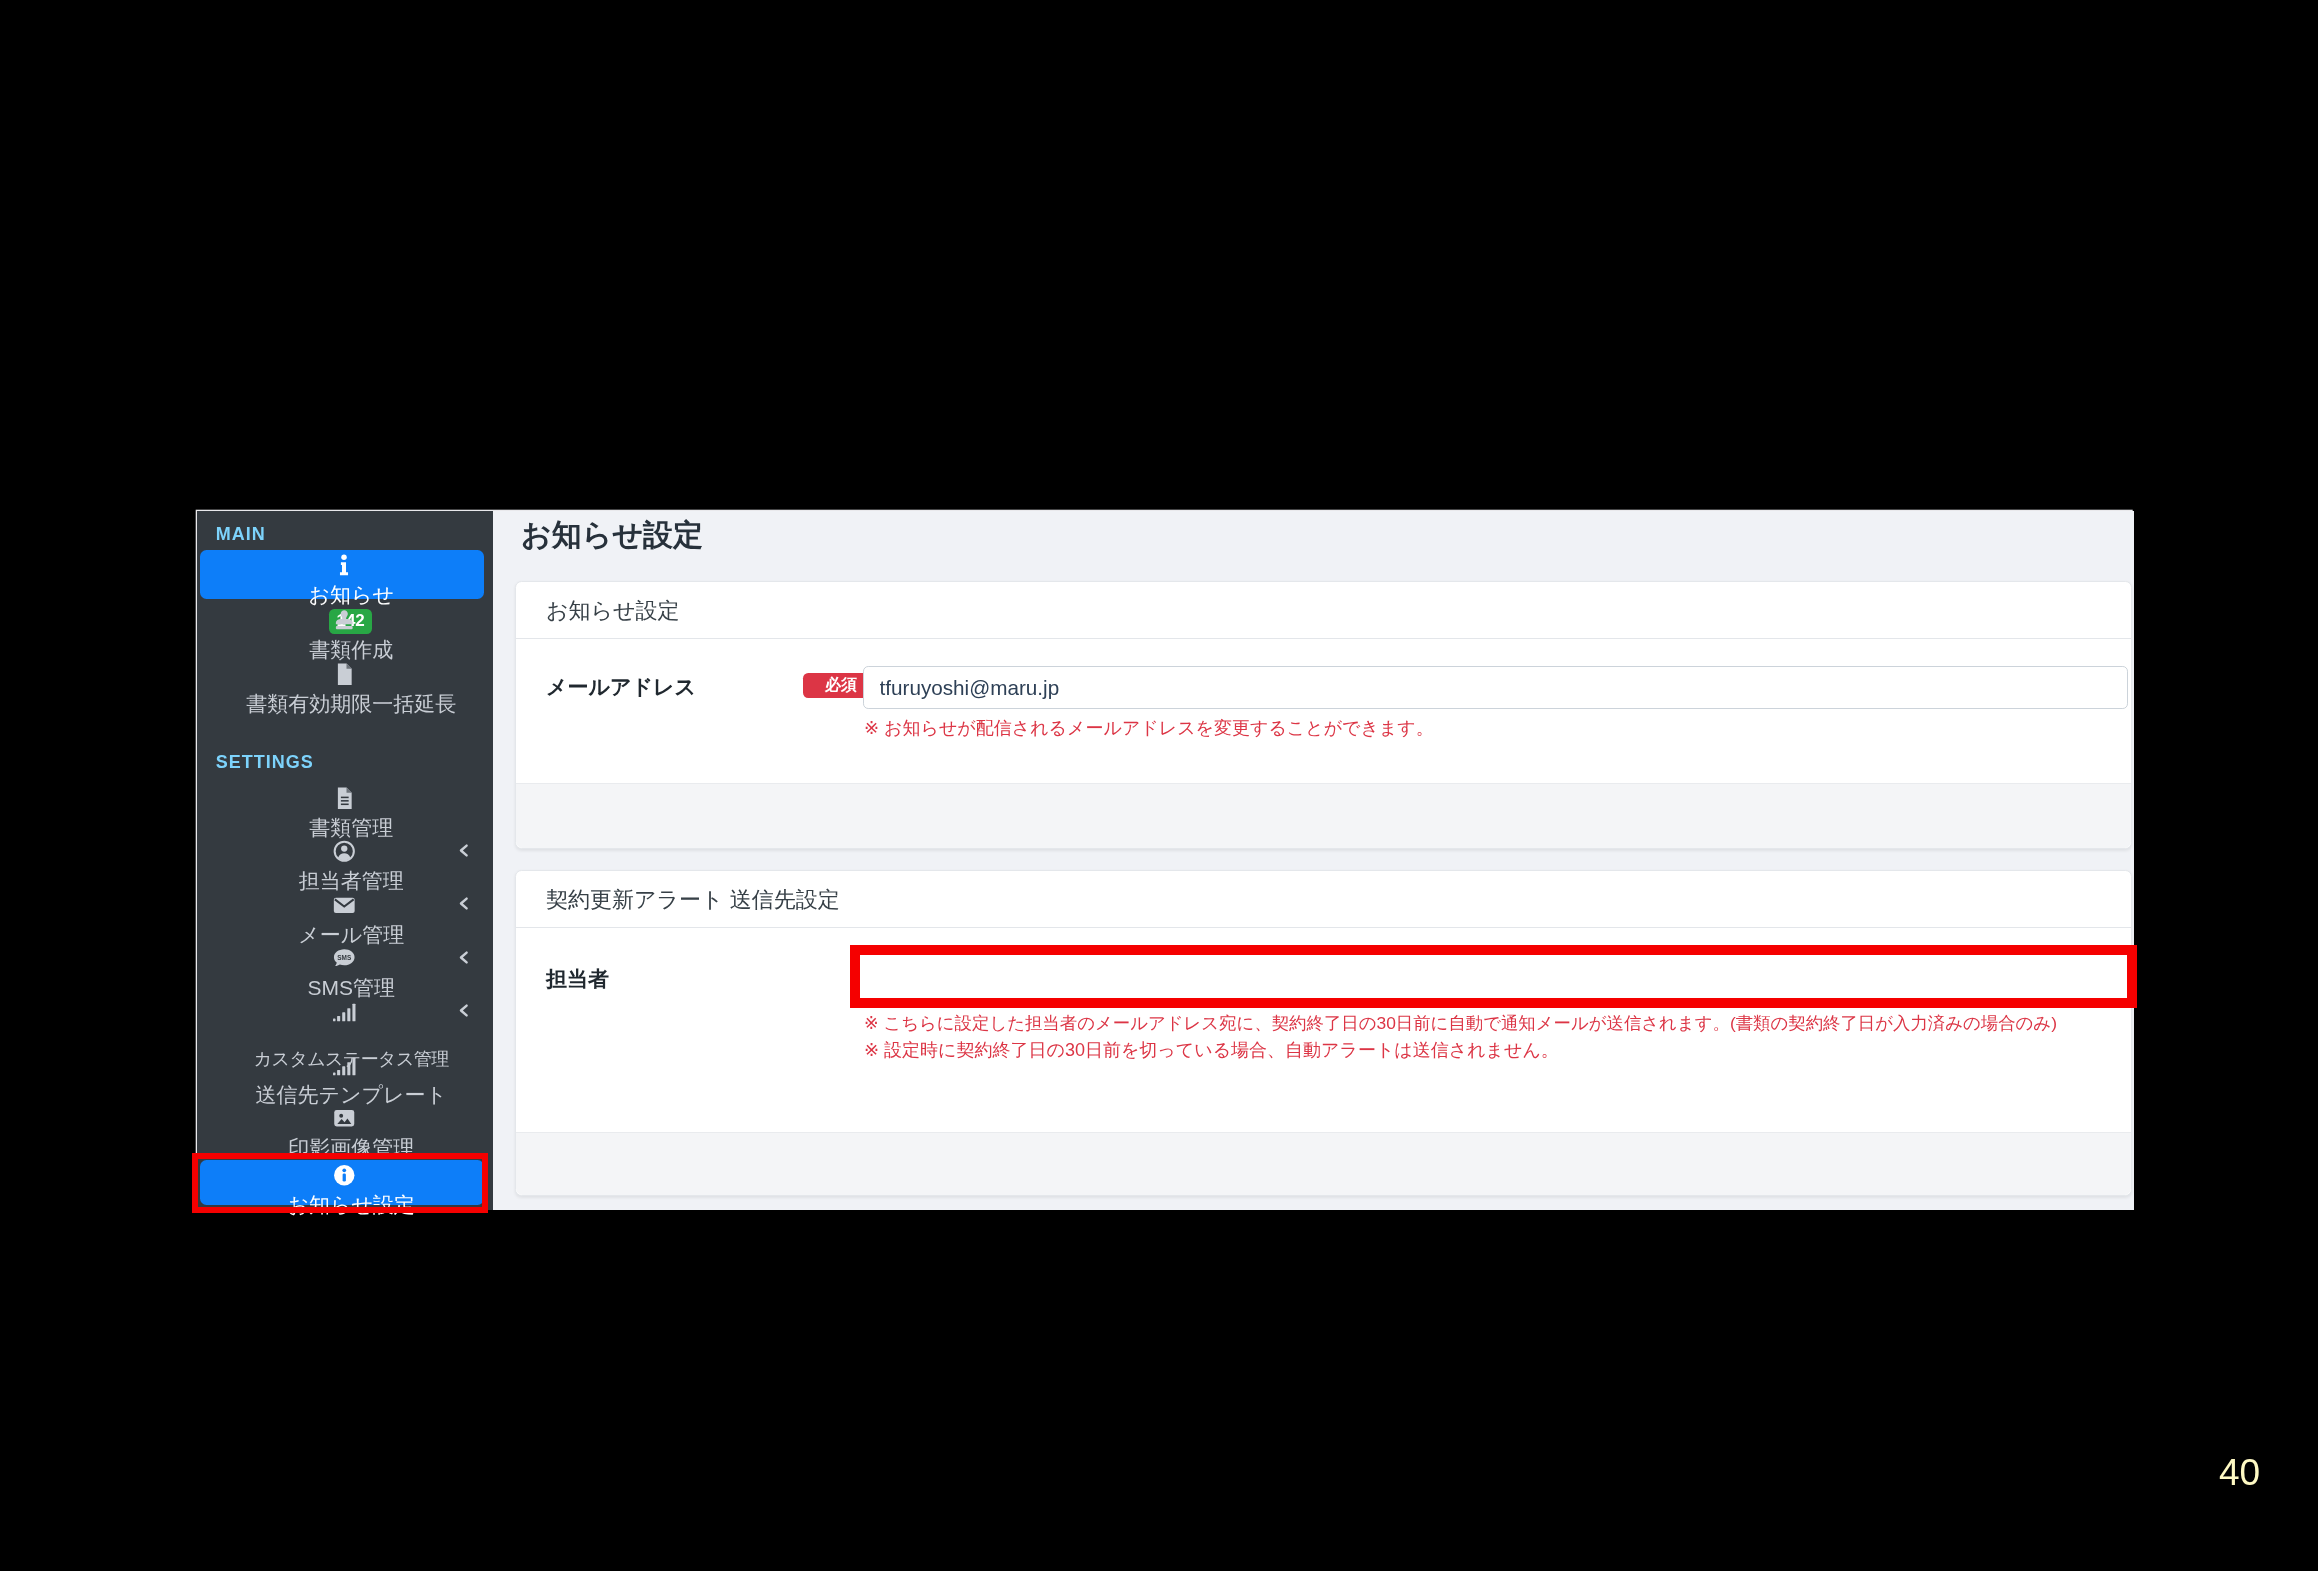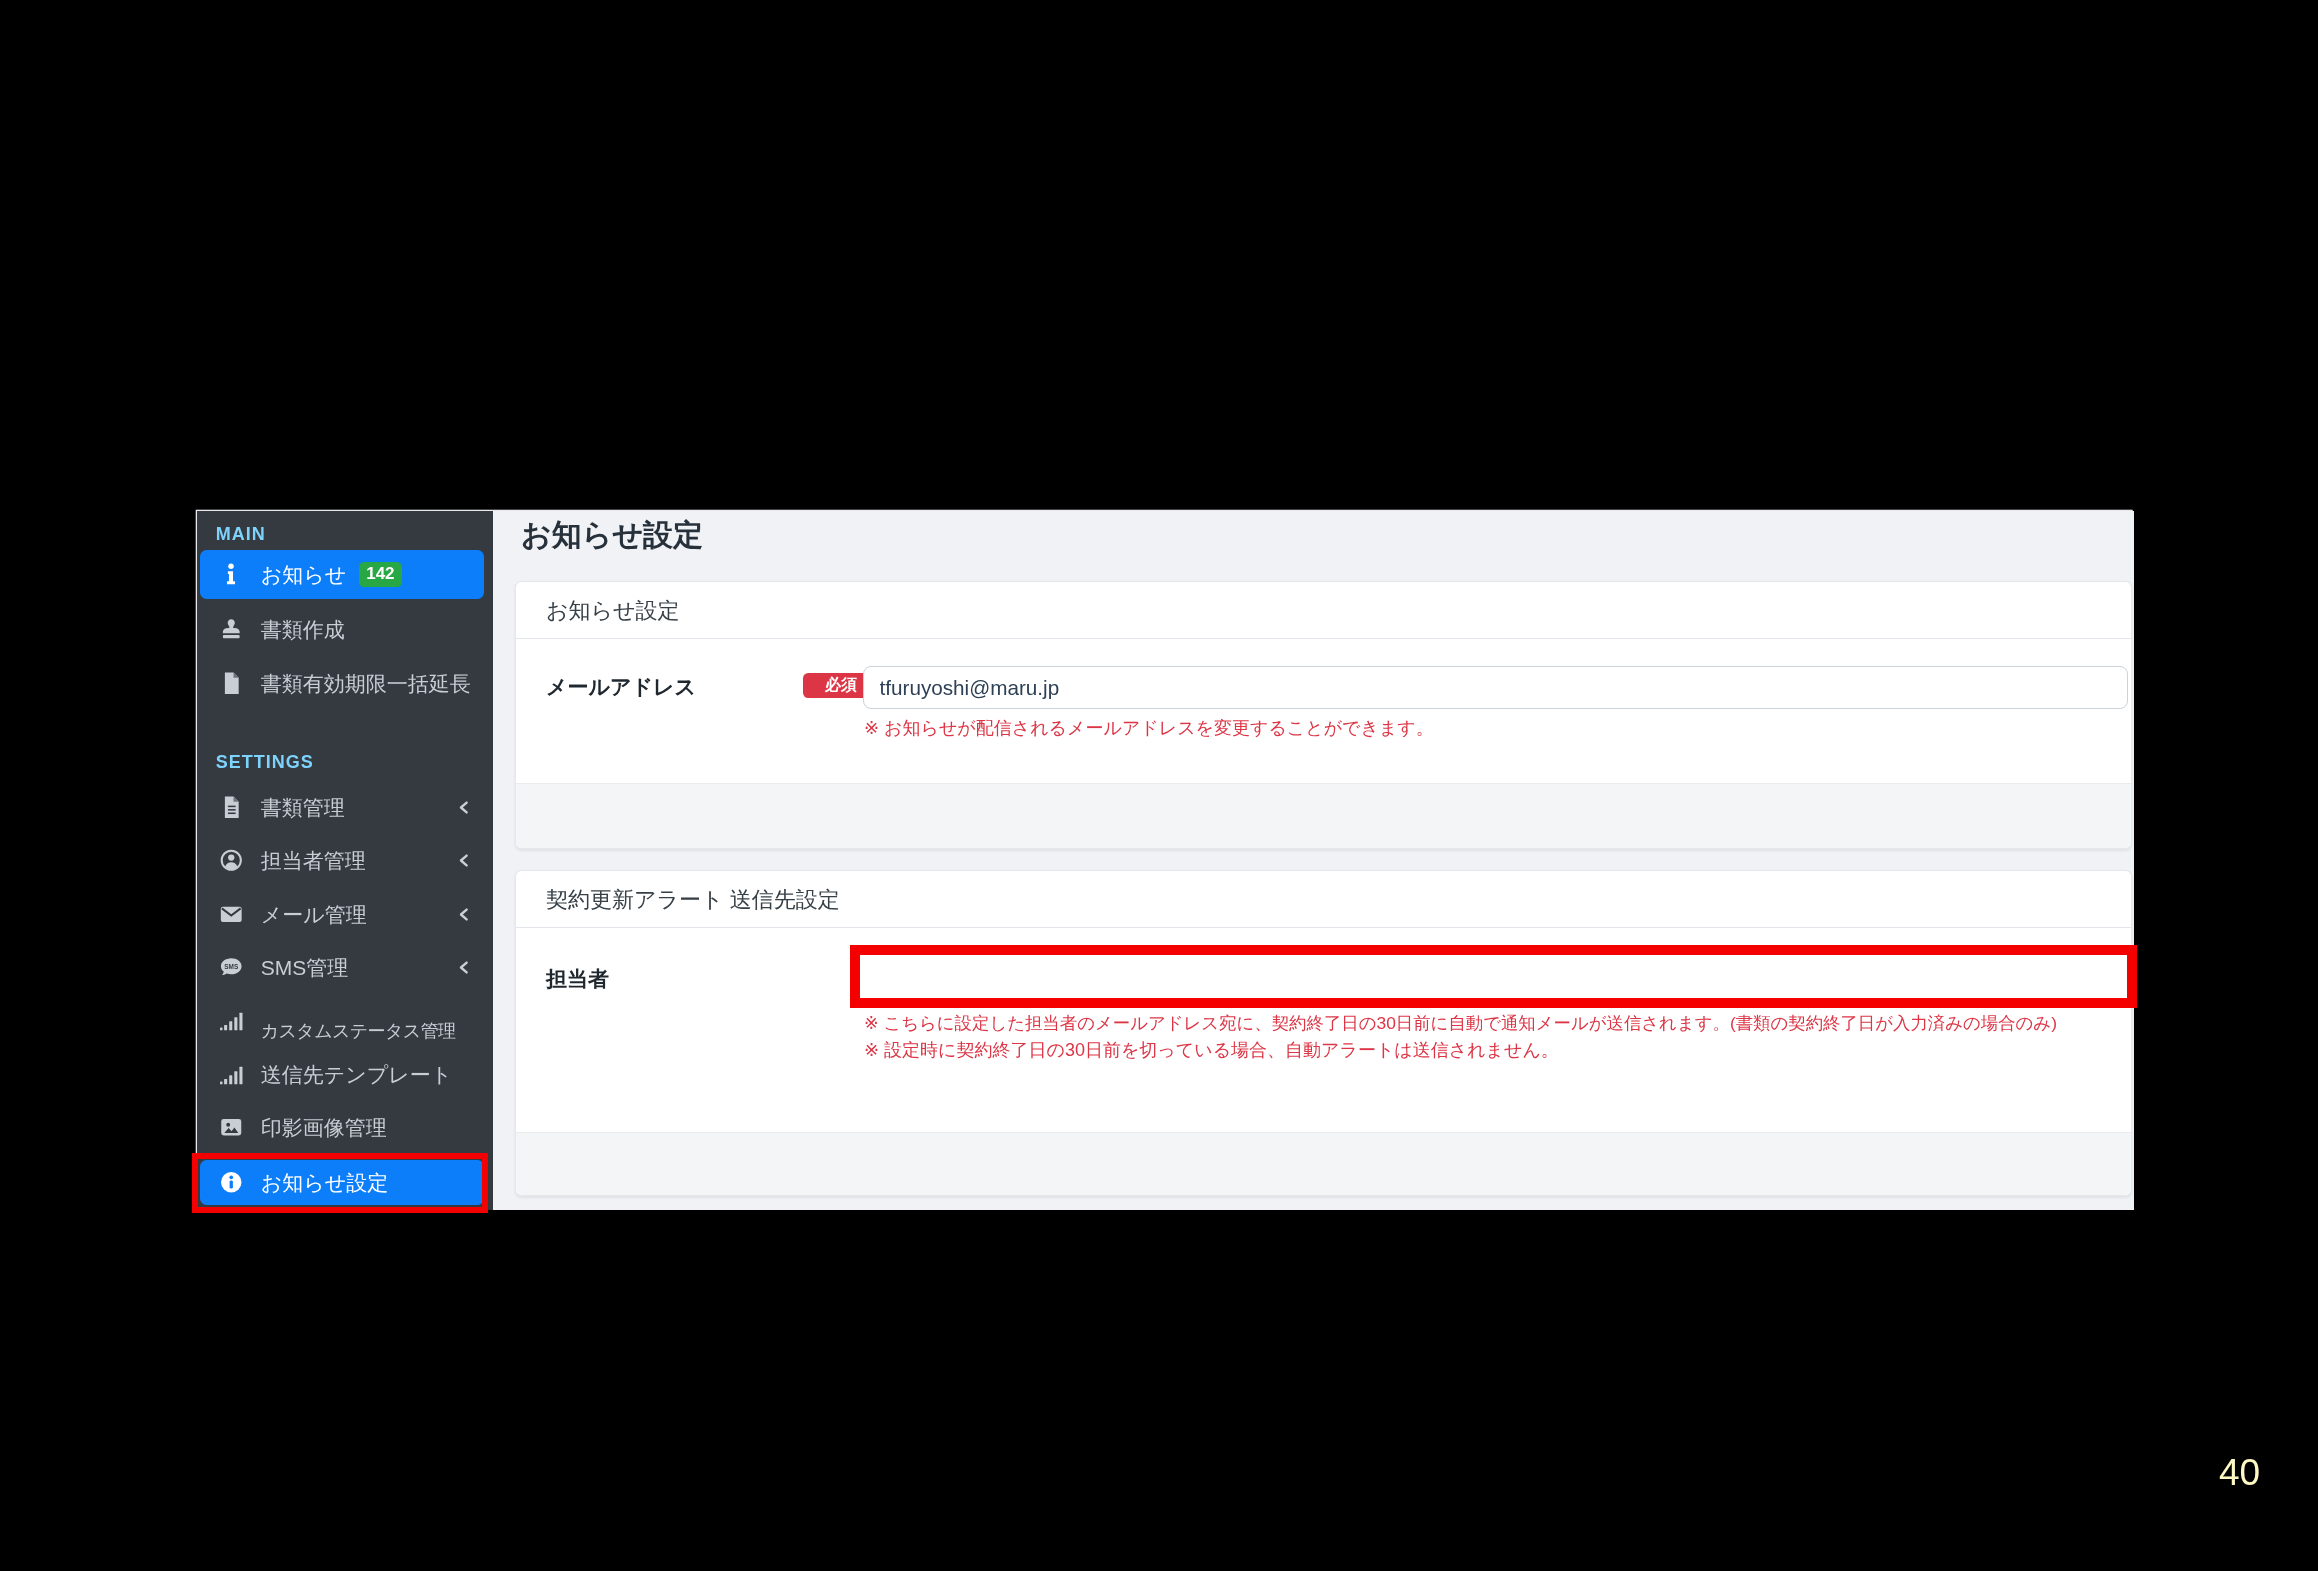--- a/index.html
+++ b/index.html
@@ -16,21 +16,21 @@
   
   .app { position:absolute; left:197px; top:511px; width:1937px; height:699px;
     background:#f0f2f6; box-shadow:-1.3px -1.3px 0 0 #e9e9ec; }
 
   
   .sidebar { position:absolute; left:0; top:0; bottom:0; width:296px; background:#343a40; }
   .sb-section { position:absolute; left:18.7px; height:28px; line-height:28px;
     color:#7dd3fc; font-size:18px; letter-spacing:1px; font-weight:600; }
   .sb-item { position:absolute; left:3.2px; width:284px; height:49px;
     display:flex; align-items:center; padding:0 11.6px 0 15.5px;
-    color:#c9ced5; border-radius:6.5px; cursor:pointer; }
+    color:#c9ced5; border-radius:6.5px; cursor:pointer;flex-direction:column; }
   .sb-item.active { background:#0d7ef9; color:#fff; }
   .sb-icon { width:31px; display:flex; justify-content:center; align-items:center; flex:0 0 31px; }
   .sb-icon svg { display:block; }
   .sb-label { margin-left:14px; font-size:21px; white-space:nowrap; }
   .sb-label.narrow { font-size:18px; letter-spacing:-0.6px;margin-top:20px; }
   .sb-badge { margin-left:13px; background:#28a745; color:#fff; font-size:17px; font-weight:700;
     height:24.5px; line-height:24.5px; padding:0 7px; border-radius:5.2px; }
   .sb-chevron { margin-left:auto; display:flex; color:#c9ced5; }
 
   
@@ -220,21 +220,21 @@
     <div class="hl-box" style="left:-5.2px; top:642px; width:296px; height:60px"></div>
 
     <div class="mainpane">
       <div class="page-title">お知らせ設定</div>
 
       <div class="card" style="top:70px; height:268px">
         <div class="card-header">お知らせ設定</div>
         <div class="card-body" style="height:146px">
           <div class="fld-label" style="top:34px">メールアドレス</div>
           <span class="req-badge" style="left:287px; top:34px">必須</span>
-          <input class="txt-input" style="left: 347px; top: 27px; width: 1265px; border-radius: 8px;" type="text" value="tfuruyoshi@maru.jp">
+          <input class="txt-input" style="left: 347px; top: 27px; width: 1265px;" type="text" value="tfuruyoshi@maru.jp">
           <div class="note" style="left:348px; top:77px">※ お知らせが配信されるメールアドレスを変更することができます。</div>
         </div>
         <div class="card-footer" style="height:65px"></div>
       </div>
 
       <div class="card" style="top:359px; height:326px">
         <div class="card-header">契約更新アラート 送信先設定</div>
         <div class="card-body" style="height:205px">
           <div class="fld-label" style="top:37px">担当者</div>
 

